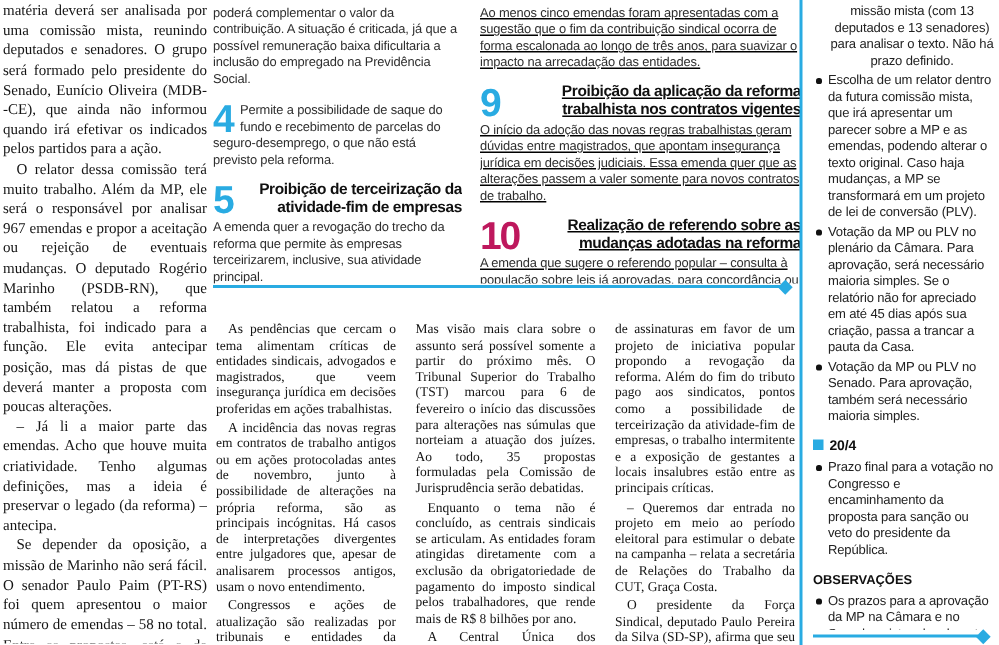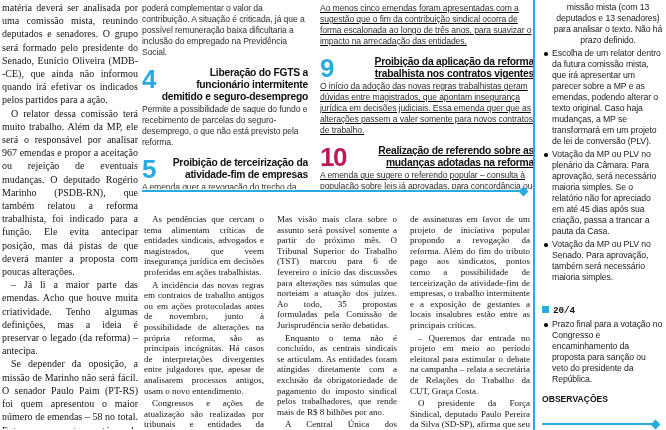--- a/index.html
+++ b/index.html
@@ -40,45 +40,44 @@
   .bcol p.noindent{text-indent:0;}
 
   
   .sidebar{position:absolute;left:542px;top:2px;width:122px;height:418px;overflow:hidden;
            font-family:"Liberation Sans",sans-serif;font-size:8.7px;line-height:11px;
            color:#222;letter-spacing:-0.1px;}
   .sb-intro{margin:0 0 2px 0;padding-left:10px;text-align:center;}
   .sb-bullet{position:relative;margin:0 0 2px 0;padding-left:10px;}
   .sb-bullet::before{content:"";position:absolute;left:2px;top:4px;width:3.5px;height:3.5px;
                      background:#111;border-radius:50%;}
-  .sb-date{position:relative;padding-left:11px;margin:22px 0 3px 0;font-weight:bold;
-           font-size:9.3px;color:#101010;font-family:Liberation Mono, monospace;}
+  .sb-date{position:relative;padding-left:11px;margin:9px 0 3px 0;font-weight:bold;
+           font-size:9.3px;color:#101010;}
   .sb-date .sq{position:absolute;left:0;top:1px;width:7px;height:7px;display:block;}
-  .sb-head{margin:9px 0 15px 0;font-weight:bold;font-size:8.6px;color:#101010;letter-spacing:0;}
+  .sb-head{margin:9px 0 3px 0;font-weight:bold;font-size:8.6px;color:#101010;letter-spacing:0;}
 </style>
 </head>
 <body>
 
 <div class="page">
 
   <div class="col1">
     <p class="noindent">matéria deverá ser analisada por uma comissão mista, reunindo deputados e senadores. O grupo será formado pelo presidente do Senado, Eunício Oliveira (MDB--CE), que ainda não informou quando irá efetivar os indicados pelos partidos para a ação.</p>
     <p>O relator dessa comissão terá muito trabalho. Além da MP, ele será o responsável por analisar 967 emendas e propor a aceitação ou rejeição de eventuais mudanças. O deputado Rogério Marinho (PSDB-RN), que também relatou a reforma trabalhista, foi indicado para a função. Ele evita antecipar posição, mas dá pistas de que deverá manter a proposta com poucas alterações.</p>
     <p>– Já li a maior parte das emendas. Acho que houve muita criatividade. Tenho algumas definições, mas a ideia é preservar o legado (da reforma) – antecipa.</p>
     <p>Se depender da oposição, a missão de Marinho não será fácil. O senador Paulo Paim (PT-RS) foi quem apresentou o maior número de emendas – 58 no total. Entre as propostas, está a de revogação completa da reforma e mudanças que atenuem pontos considerados lesivos aos trabalhadores. Ele teme que a MP perca a validade antes de ser votada.</p>
 
   </div>
 
   <div class="infographic">
     <div class="info-col info-left">
       <p class="info-intro">poderá complementar o valor da contribuição. A situação é criticada, já que a possível remuneração baixa dificultaria a inclusão do empregado na Previdência Social.</p>
 
       <div class="info-item">
         <div class="num accent-text" style="color: rgb(41, 171, 226);">4</div>
-        <div class="item-title">Liberação do FGTS a funcionário intermitente demitido e seguro-desemprego</div>
         <div class="item-body">Permite a possibilidade de saque do fundo e recebimento de parcelas do seguro-desemprego, o que não está previsto pela reforma.</div>
       </div>
 
       <div class="info-item">
         <div class="num accent-text" style="color: rgb(41, 171, 226);">5</div>
         <div class="item-title">Proibição de terceirização da atividade-fim de empresas</div>
         <div class="item-body">A emenda quer a revogação do trecho da reforma que permite às empresas terceirizarem, inclusive, sua atividade principal.</div>
       </div>
     </div>
 

